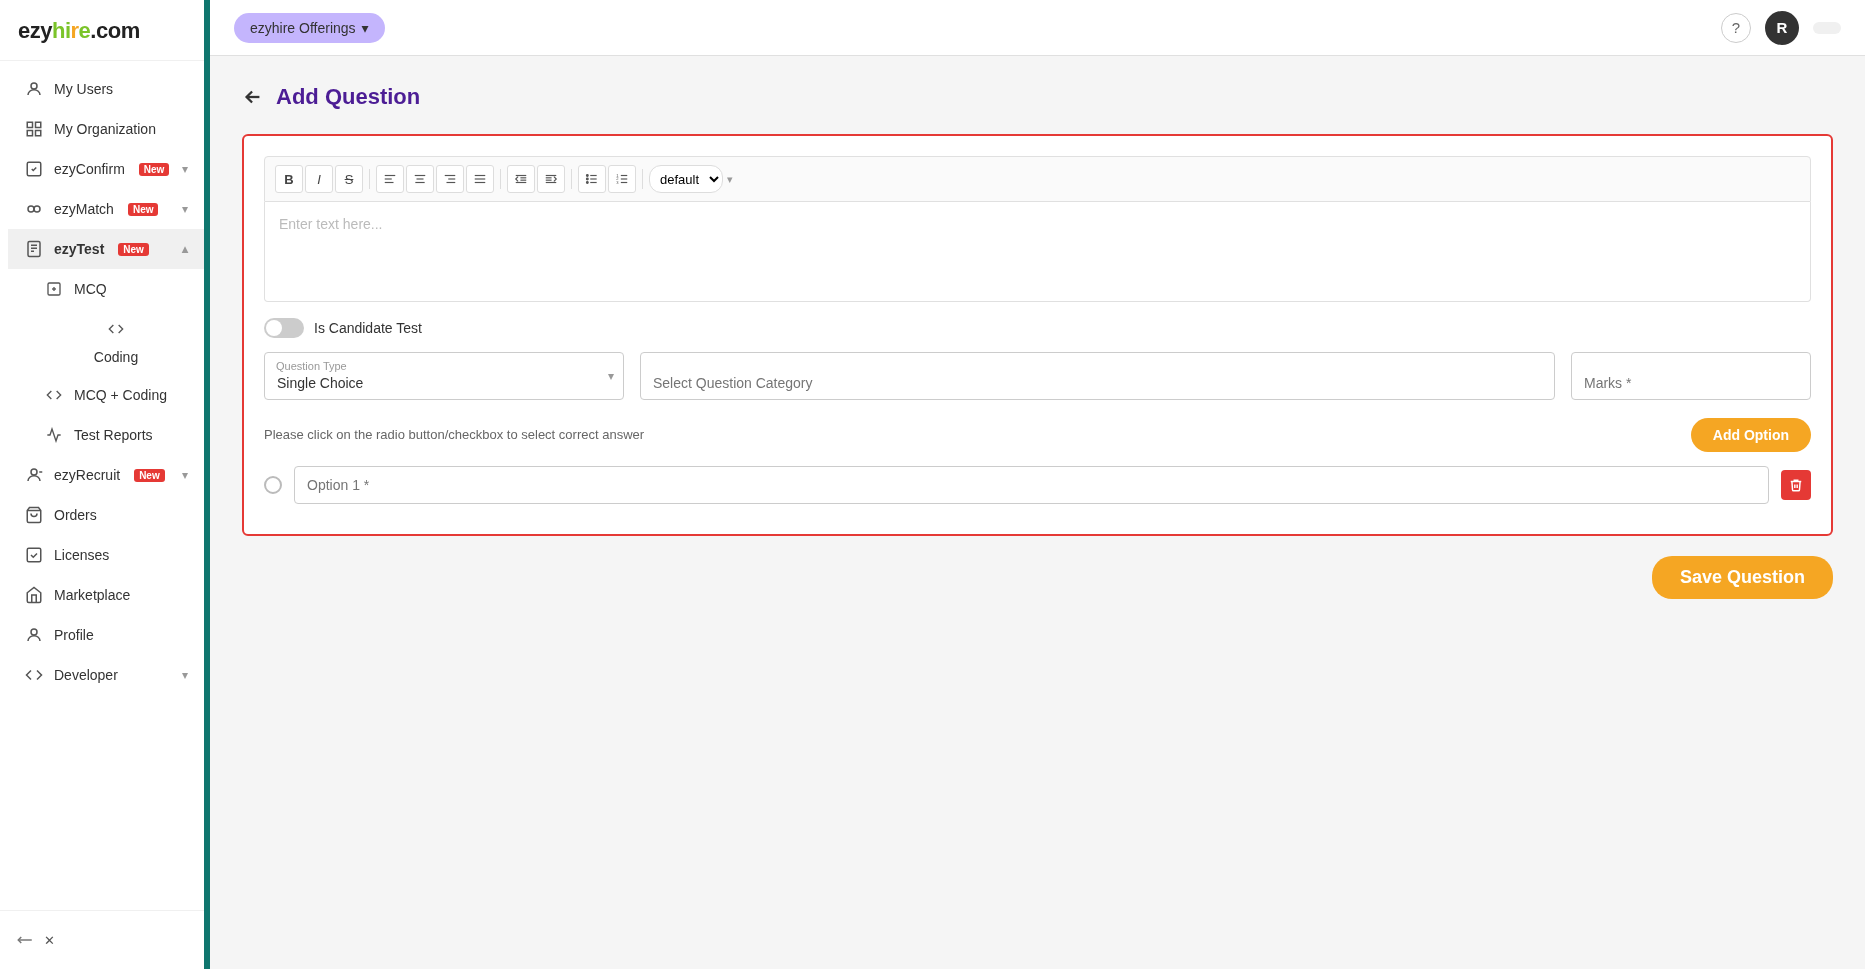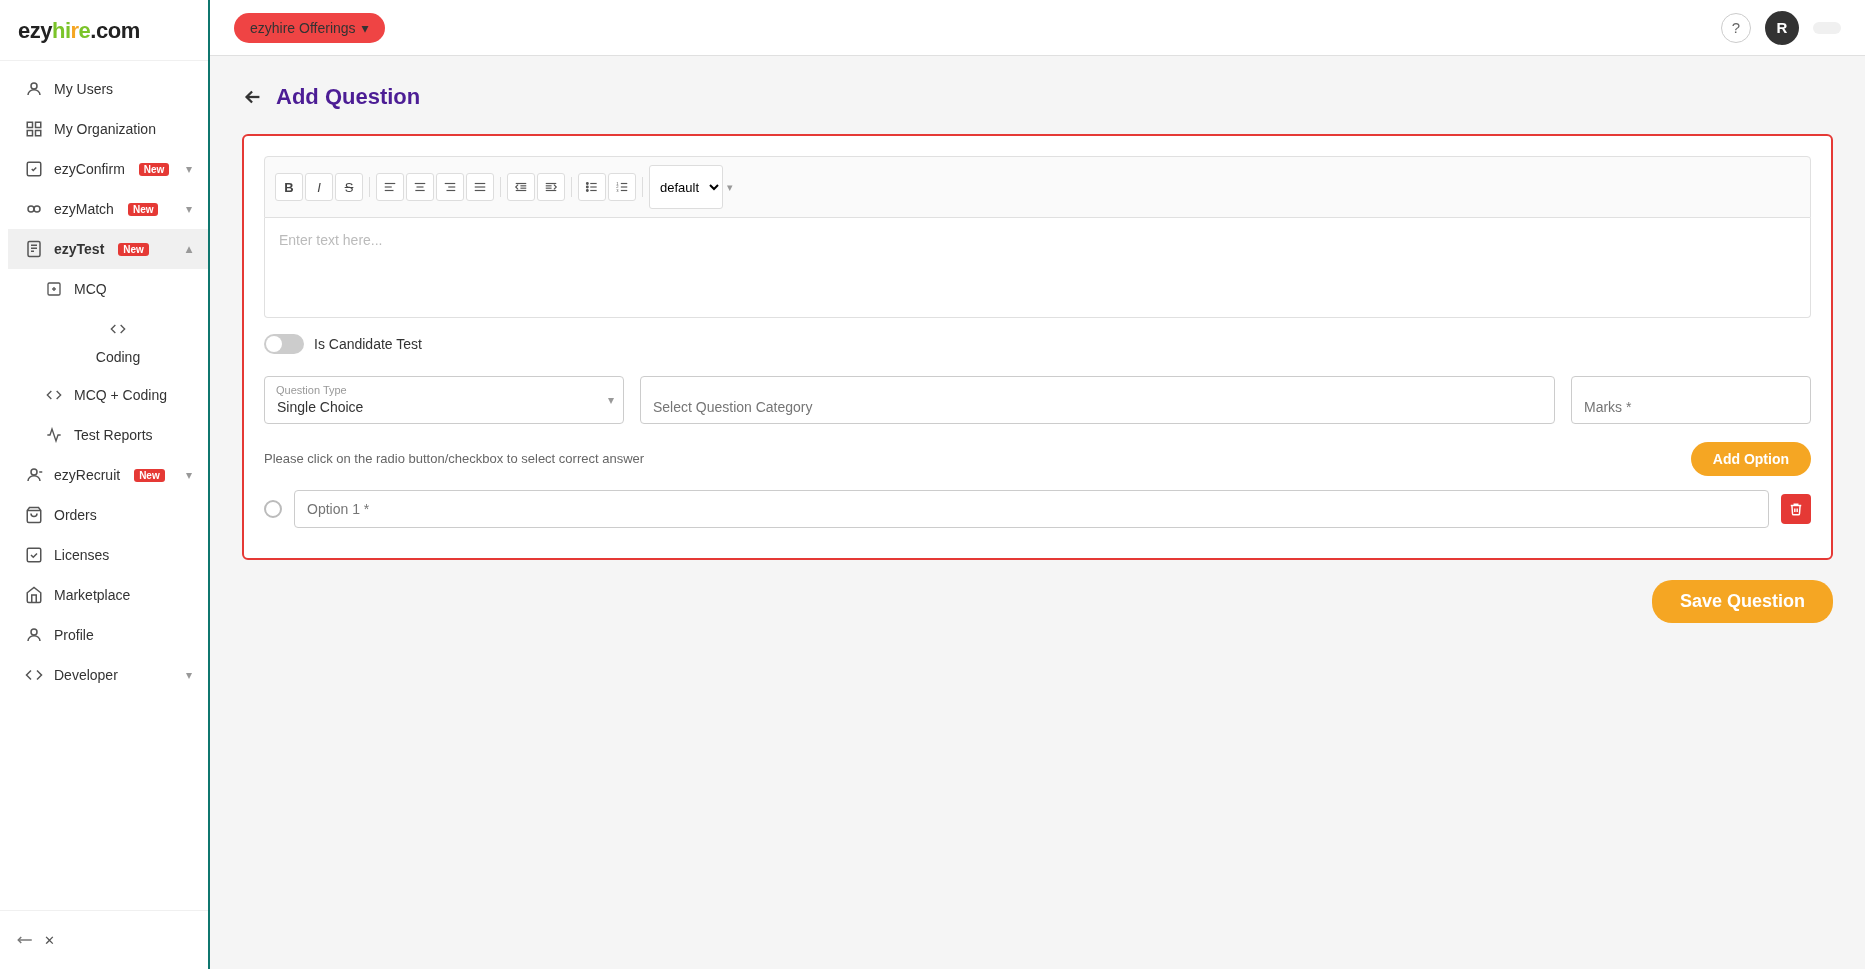--- a/index.html
+++ b/index.html
@@ -3,21 +3,21 @@
   <meta charset="utf-8">
   <style>
     * { box-sizing: border-box; margin: 0; padding: 0; }
     body { font-family: 'Segoe UI', Arial, sans-serif; background: #f5f5f5; display: flex; height: 969px; overflow: hidden; }
 
     
     .sidebar {
       width: 210px;
       min-width: 210px;
       background: #fff;
-      border-right: 2px solid #0f766e;
+      border-right: 6px solid #0f766e;
       display: flex;
       flex-direction: column;
       height: 100%;
       padding-top: 0;
     }
     .sidebar-logo {
       padding: 18px 18px 16px 18px;
       display: flex;
       align-items: center;
       border-bottom: 1px solid #f0f0f0;
@@ -77,21 +77,21 @@
       display: flex;
       align-items: center;
       padding: 0 24px;
       height: 56px;
       gap: 16px;
     }
     .topbar-offerings-btn {
       display: flex;
       align-items: center;
       gap: 6px;
-      background: #ef4444;
+      background: #c4b5fd;
       border: none;
       border-radius: 20px;
       padding: 7px 16px;
       font-size: 14px;
       color: #333;
       cursor: pointer;
     }
     .topbar-right { margin-left: auto; display: flex; align-items: center; gap: 14px; }
     .topbar-help {
       width: 30px; height: 30px; border-radius: 50%; border: 1px solid #ccc; display: flex; align-items: center; justify-content: center; cursor: pointer; background: #fff; color: #666; font-size: 15px;
@@ -134,21 +134,21 @@
       border: 1px solid #e0e0e0;
       border-radius: 4px 4px 0 0;
       background: #fafafa;
       flex-wrap: wrap;
     }
     .toolbar-btn {
       width: 28px; height: 28px; background: #fff; border: 1px solid #ddd; border-radius: 3px; cursor: pointer; display: flex; align-items: center; justify-content: center; font-size: 13px; color: #444;
     }
     .toolbar-sep { width: 1px; height: 20px; background: #ddd; margin: 0 4px; }
     .toolbar-select {
-      height: 44px; border: 1px solid #ddd; border-radius: 3px; font-size: 13px; padding: 0 6px; background: #fff; cursor: pointer;
+      height: 28px; border: 1px solid #ddd; border-radius: 12px; font-size: 13px; padding: 0 6px; background: #fff; cursor: pointer;
     }
 
     
     .editor-area {
       border: 1px solid #e0e0e0;
       border-top: none;
       border-radius: 0 0 4px 4px;
       min-height: 100px;
       padding: 14px;
       background: #fff;
@@ -175,21 +175,21 @@
       font-size: 11px; color: #999; position: absolute; top: 8px; left: 12px; pointer-events: none;
     }
     .form-select, .form-input {
       border: 1px solid #ccc; border-radius: 4px; padding: 22px 12px 8px 12px; font-size: 14px; color: #333; background: #fff; outline: none; appearance: none; -webkit-appearance: none; width: 100%;
     }
     .form-select { cursor: pointer; padding-right: 32px; }
     .select-wrapper { position: relative; }
     .select-arrow {
       position: absolute; right: 10px; top: 50%; transform: translateY(-50%); pointer-events: none; color: #999; font-size: 12px;
     }
-    .field-question-type { width: 360px; margin-top: 8px; }
+    .field-question-type { width: 360px; }
     .field-category { flex: 1; }
     .field-marks { width: 240px; }
 
     
     .helper-text { font-size: 13px; color: #666; margin-bottom: 2px; }
 
     
     .add-option-btn {
       background: #f5a623; color: #fff; border: none; border-radius: 20px; padding: 9px 22px; font-size: 14px; font-weight: 600; cursor: pointer; margin-left: auto; display: block;
     }

